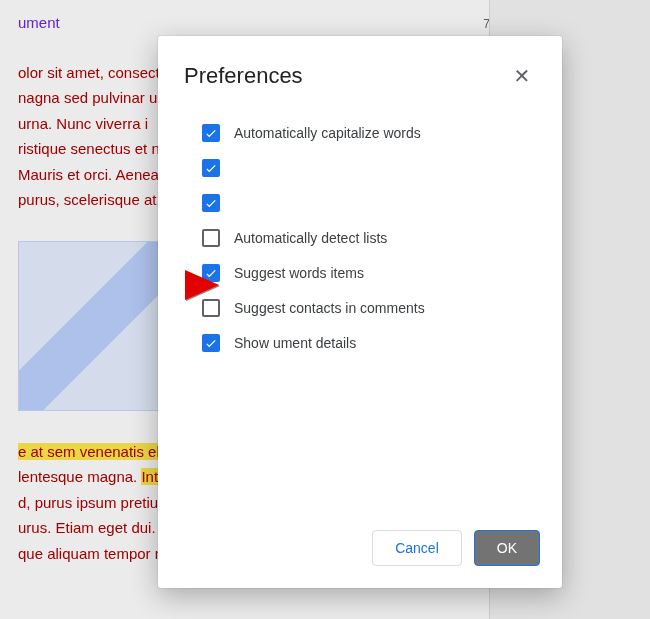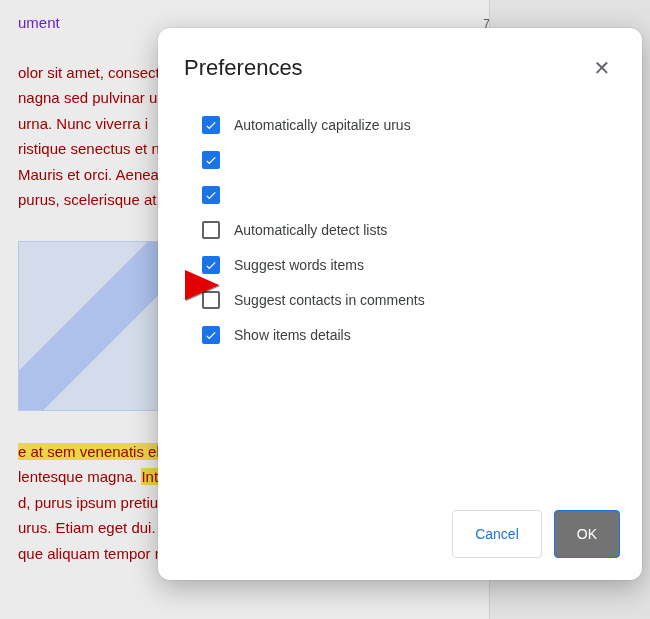--- a/index.html
+++ b/index.html
@@ -28,24 +28,24 @@
       content:""; position:absolute; right:0; top:0; bottom:0; width:160px;
       background:#f5f5f5; border-left:1px solid #e0e0e0;
     }
     .dim {
       position:absolute; inset:0;
       background: rgba(0,0,0,0.08);
     }
 
     .dialog {
       position: absolute;
-      left: 158px; top: 28px;
-      width: 484px; height: 552px;
+      left: 158px; top: 36px;
+      width: 404px; height: 552px;
       background: #fff;
-      border-radius: 12px;
+      border-radius: 3px;
       box-shadow: 0 8px 28px rgba(0,0,0,.28), 0 0 0 1px rgba(0,0,0,.05);
       display: flex; flex-direction: column;
     }
     .dialog-header {
       padding: 26px 26px 12px 26px;
       display:flex; align-items:center; justify-content:space-between;
     }
     .dialog-title { font-size: 22px; color:#222; font-weight:400; font-family: "Segoe UI", Arial, sans-serif;}
     .close-btn {
       width:28px; height:28px; display:flex; align-items:center; justify-content:center;
@@ -83,21 +83,21 @@
     }
     .checkbox.checked { background:#1a73e8; border-color:#1a73e8; }
     .checkbox.checked svg { display:block; }
     .checkbox svg { display:none; }
 
     .footer {
       padding: 18px 22px 22px 22px;
       display:flex; justify-content:flex-end; gap:12px;
     }
     .btn {
-      padding: 15px 22px; font-size:14px; border-radius:4px; cursor:pointer;
+      padding: 9px 22px; font-size:14px; border-radius:4px; cursor:pointer;
       font-family:"Segoe UI",Arial,sans-serif; font-weight:500;
     }
     .btn-cancel { background:#fff; border:1px solid #dadce0; color:#1a73e8; }
     .btn-ok { background:#737373; border:1px solid #1a73e8; color:#fff; }
 
     .arrow {
       position:absolute; left:113px; top:268px; pointer-events:none;
     }
   </style>
 </head>
@@ -134,21 +134,21 @@
   </div>
 
 
   <div class="options" id="options-list">
       <label class="option">
         <span class="checkbox checked">
           <svg width="14" height="14" viewBox="0 0 24 24">
             <path d="M9 16.2l-3.5-3.5L4 14.2 9 19.2 20 8.2 18.5 6.7z" fill="#fff"></path>
           </svg>
         </span>
-        <span>Automatically capitalize urus</span>
+        <span>Automatically capitalize words</span>
       </label>
       <label class="option">
         <span class="checkbox checked">
           <svg width="14" height="14" viewBox="0 0 24 24">
             <path d="M9 16.2l-3.5-3.5L4 14.2 9 19.2 20 8.2 18.5 6.7z" fill="#fff"></path>
           </svg>
         </span>
       </label>
       <label class="option">
         <span class="checkbox checked">
@@ -172,21 +172,21 @@
       <label class="option">
         <span class="checkbox"></span>
         <span>Suggest contacts in comments</span>
       </label>
       <label class="option">
         <span class="checkbox checked">
           <svg width="14" height="14" viewBox="0 0 24 24">
             <path d="M9 16.2l-3.5-3.5L4 14.2 9 19.2 20 8.2 18.5 6.7z" fill="#fff"></path>
           </svg>
         </span>
-        <span>Show items details</span>
+        <span>Show ument details</span>
       </label>
     </div>
 
   <div class="footer">
     <div class="btn btn-cancel">Cancel</div>
     <div class="btn btn-ok">OK</div>
   </div>
 </div>
 
 <svg class="arrow" width="108" height="34">

